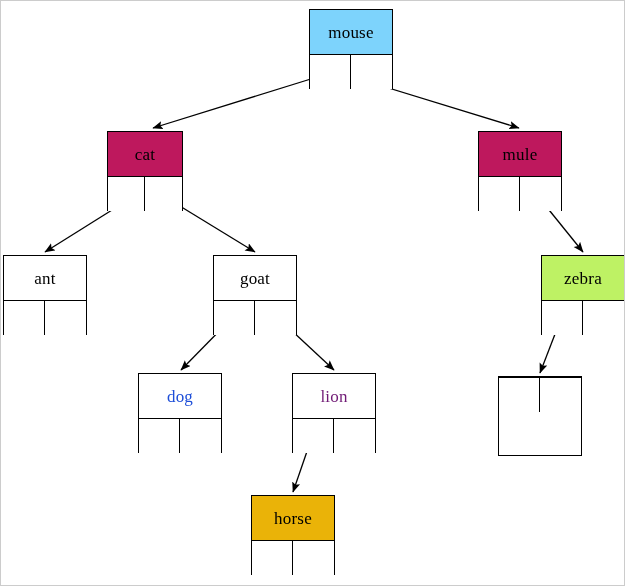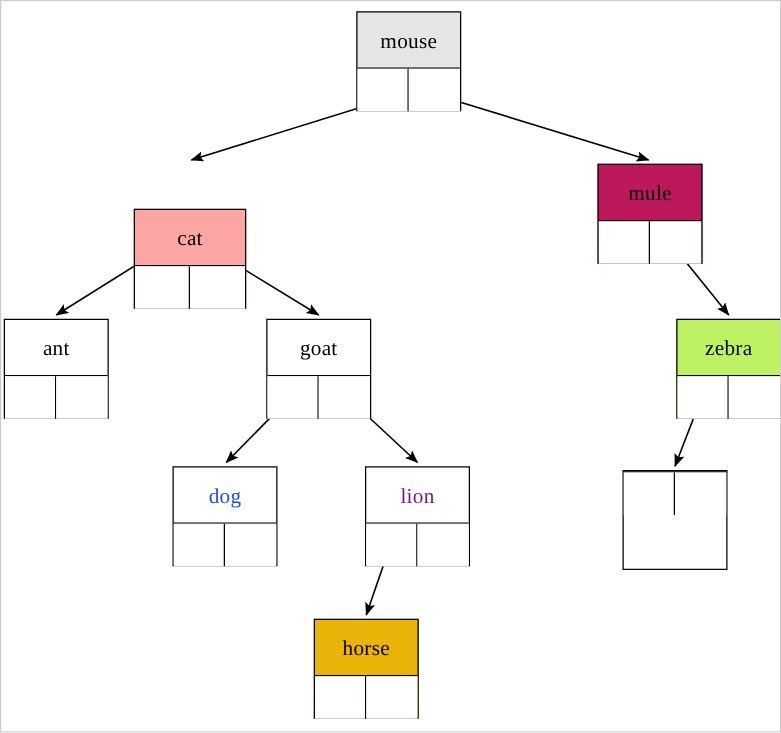--- a/index.html
+++ b/index.html
@@ -74,28 +74,28 @@
         <line x1="127" y1="199" x2="44" y2="251" stroke="#000000" stroke-width="1.3" marker-end="url(#arrowhead)"></line>
         <line x1="169" y1="199" x2="254" y2="251" stroke="#000000" stroke-width="1.3" marker-end="url(#arrowhead)"></line>
         <line x1="540" y1="199" x2="582" y2="251" stroke="#000000" stroke-width="1.3" marker-end="url(#arrowhead)"></line>
         <line x1="233" y1="315" x2="180" y2="369" stroke="#000000" stroke-width="1.3" marker-end="url(#arrowhead)"></line>
         <line x1="275" y1="315" x2="333" y2="369" stroke="#000000" stroke-width="1.3" marker-end="url(#arrowhead)"></line>
         <line x1="561" y1="315" x2="539" y2="372" stroke="#000000" stroke-width="1.3" marker-end="url(#arrowhead)"></line>
         <line x1="312" y1="433" x2="292" y2="491" stroke="#000000" stroke-width="1.3" marker-end="url(#arrowhead)"></line>
       </g>
   </svg>
   <div id="nodes-layer">
-      <div class="node" style="left: 284px; top: 8px; width: 84px; height: 80px; border-color: rgb(0, 0, 0); background: #e5e5e5; text-align: right;">
+      <div class="node" style="left: 308px; top: 8px; width: 84px; height: 80px; border-color: rgb(0, 0, 0); background: #7dd3fc; text-align: right;">
         <div class="node-label" style="height: 44px; color: rgb(0, 0, 0);">mouse</div>
         <div class="node-ptrs" style="height: 34.5px; border-top-color: rgb(0, 0, 0);">
           <div class="ptr-cell left" style="border-right-color: rgb(0, 0, 0);"></div>
           <div class="ptr-cell right"></div>
         </div>
       </div>
-      <div class="node" style="left: 106px; top: 130px; width: 90px; height: 80px; border-color: rgb(0, 0, 0); background: #fca5a5; margin-top: 36px;">
+      <div class="node" style="left: 106px; top: 130px; width: 76px; height: 80px; border-color: rgb(0, 0, 0); background: #be185d;">
         <div class="node-label" style="height: 44px; color: rgb(0, 0, 0);">cat</div>
         <div class="node-ptrs" style="height: 34.5px; border-top-color: rgb(0, 0, 0);">
           <div class="ptr-cell left" style="border-right-color: rgb(0, 0, 0);"></div>
           <div class="ptr-cell right"></div>
         </div>
       </div>
       <div class="node" style="left: 477px; top: 130px; width: 84px; height: 80px; border-color: rgb(0, 0, 0); background: #be185d;">
         <div class="node-label" style="height: 44px; color: rgb(0, 0, 0);">mule</div>
         <div class="node-ptrs" style="height: 34.5px; border-top-color: rgb(0, 0, 0);">
           <div class="ptr-cell left" style="border-right-color: rgb(0, 0, 0);"></div>

